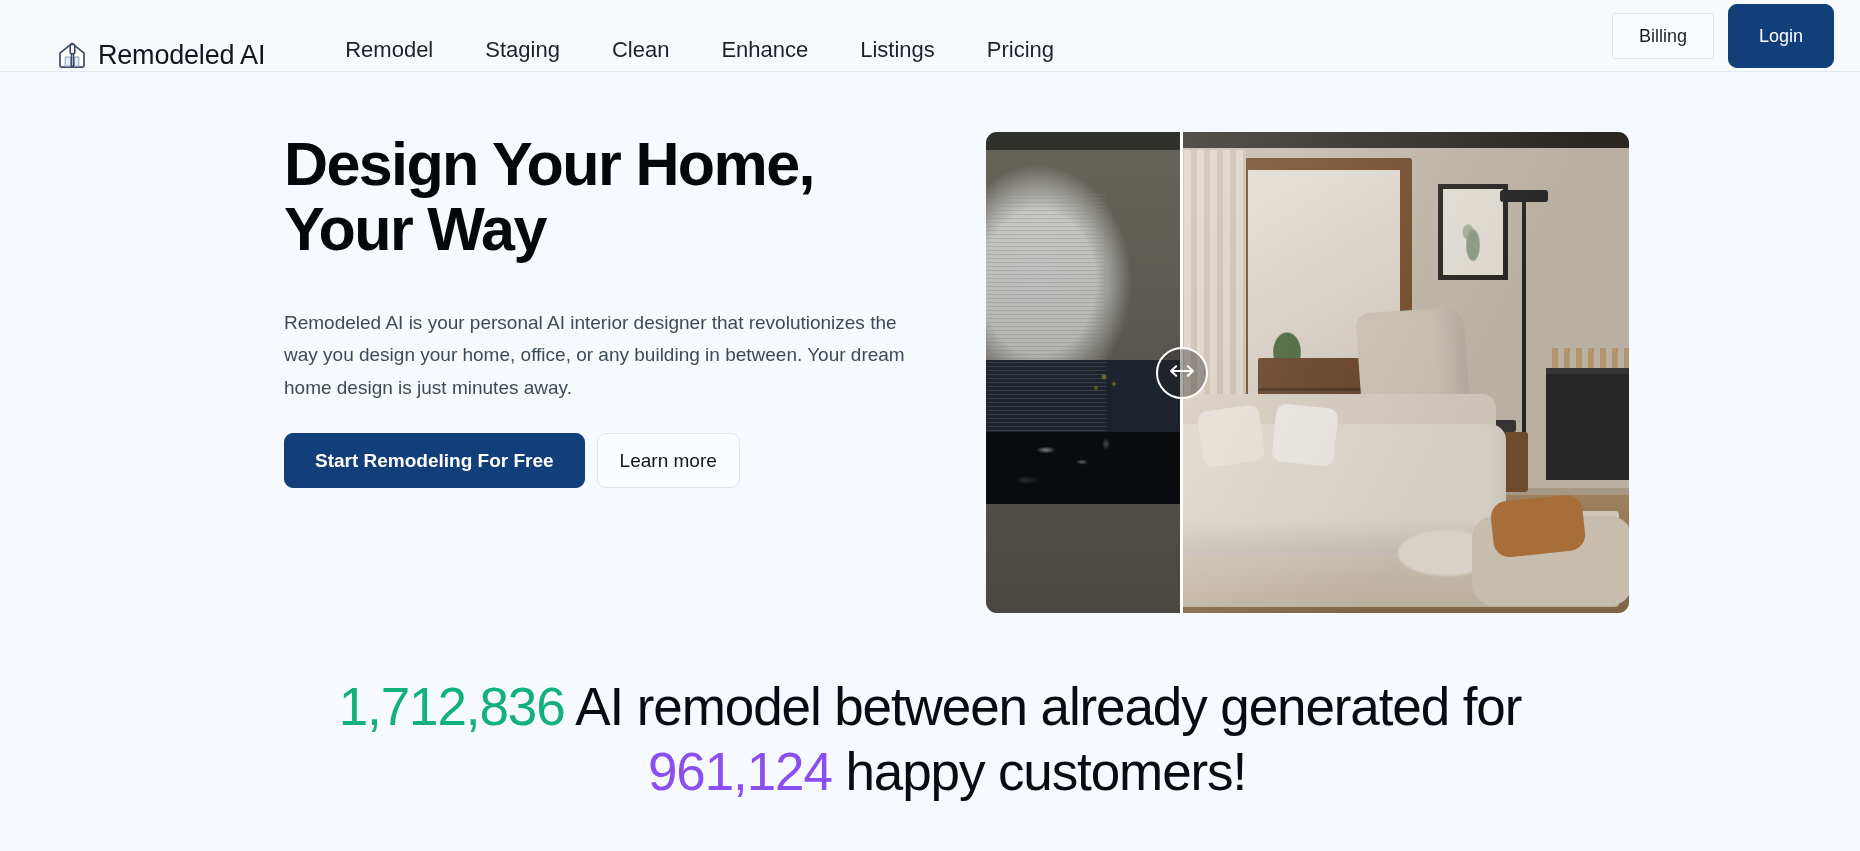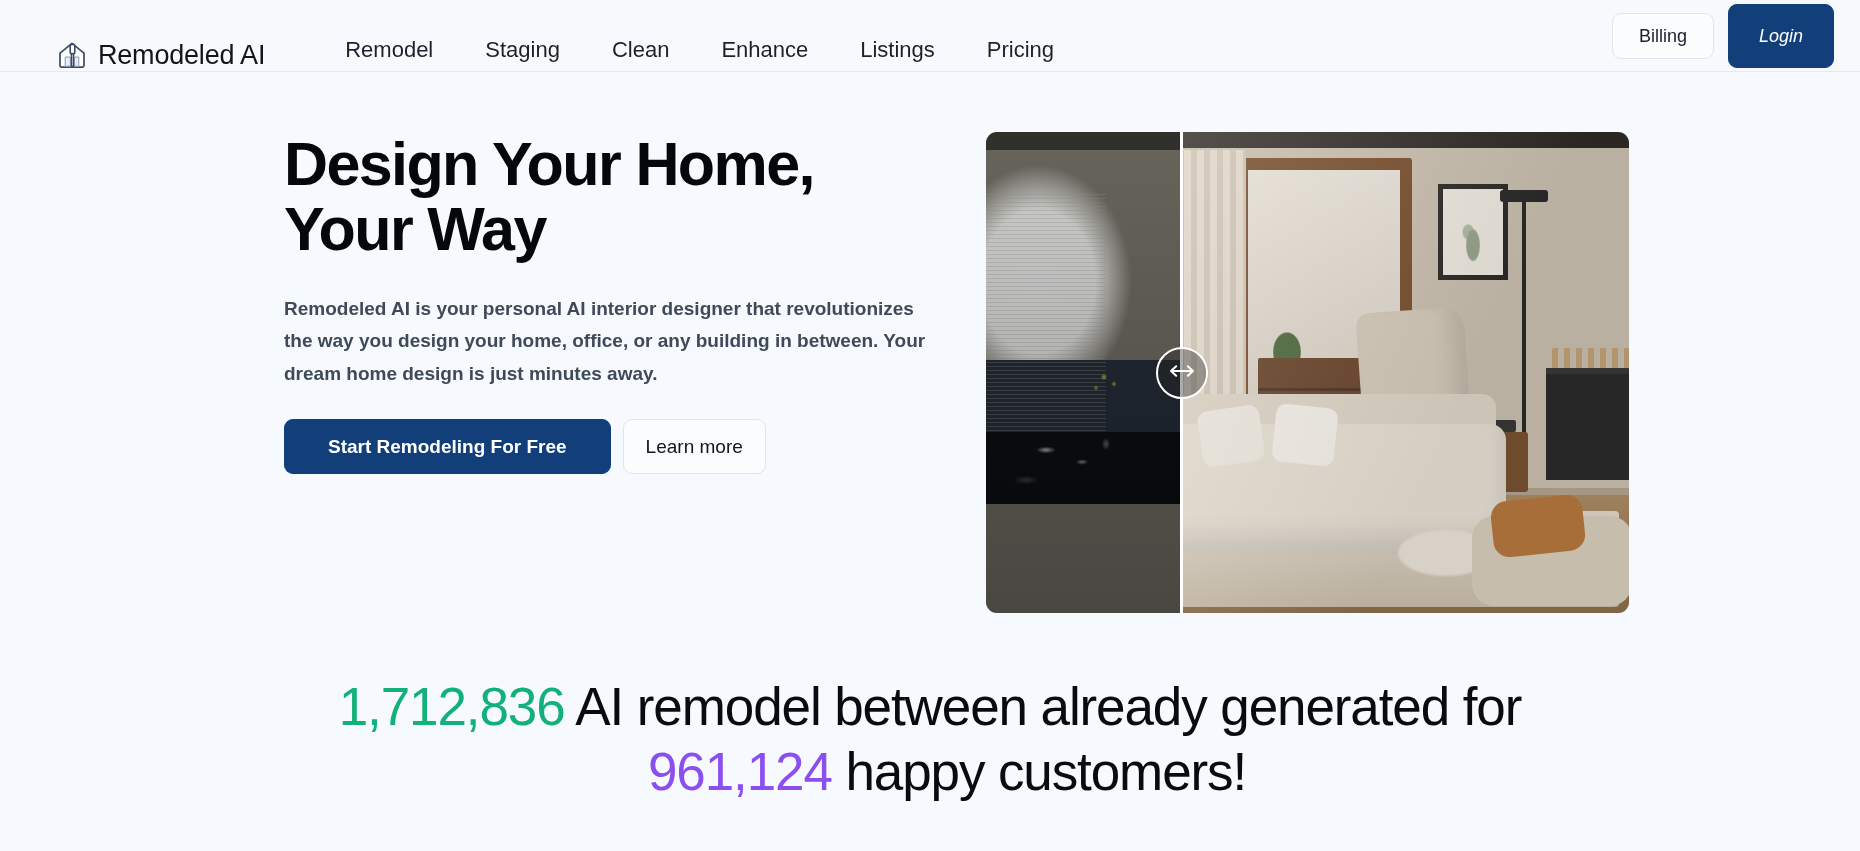--- a/index.html
+++ b/index.html
@@ -60,39 +60,38 @@
     right: 26px;
     top: 0;
     height: 72px;
     display: flex;
     align-items: center;
     gap: 14px;
   }
   .btn-billing {
     background: #fbfcfe;
     border: 1px solid #dfe5ee;
-    border-radius: 9px;
+    border-radius: 3px;
     font-size: 18px;
     color: #19202a;
     padding: 12px 26px;
     cursor: pointer;
     font-family: inherit;
     line-height: 1.15;
   }
   .btn-login {
     background: #123e79;
     border: 1px solid #123e79;
     border-radius: 9px;
     font-size: 18px;
     color: #ffffff;
     padding: 21px 30px;
     cursor: pointer;
     font-family: inherit;
     line-height: 1.15;
-    font-style: italic;
   }
 
   
   .hero {
     display: flex;
     align-items: flex-start;
     padding-left: 284px;
     padding-top: 60px;
     gap: 0;
   }
@@ -110,42 +109,41 @@
   .hero-subtitle {
     margin-top: 18px;
     font-size: 35px;
     line-height: 1.2;
     font-weight: 400;
     color: #0c1014;
     letter-spacing: -0.6px;
   }
 
   .hero-desc {
-    margin-top: 30px;
+    margin-top: 44px;
     font-size: 19px;
     line-height: 1.72;
     color: #3f4a59;
     max-width: 650px;
-    font-weight: bold;
   }
 
   .hero-buttons {
     margin-top: 28px;
     display: flex;
     align-items: center;
     gap: 12px;
   }
   .btn-primary {
     background: #123e79;
     border: 1px solid #123e79;
     color: #fff;
     font-size: 19px;
     font-weight: 700;
     border-radius: 9px;
-    padding: 16px 43px;
+    padding: 16px 30px;
     cursor: pointer;
     font-family: inherit;
     line-height: 1.15;
   }
   .btn-secondary {
     background: #fbfcfe;
     border: 1px solid #e1e6ee;
     color: #11161d;
     font-size: 19px;
     font-weight: 400;

